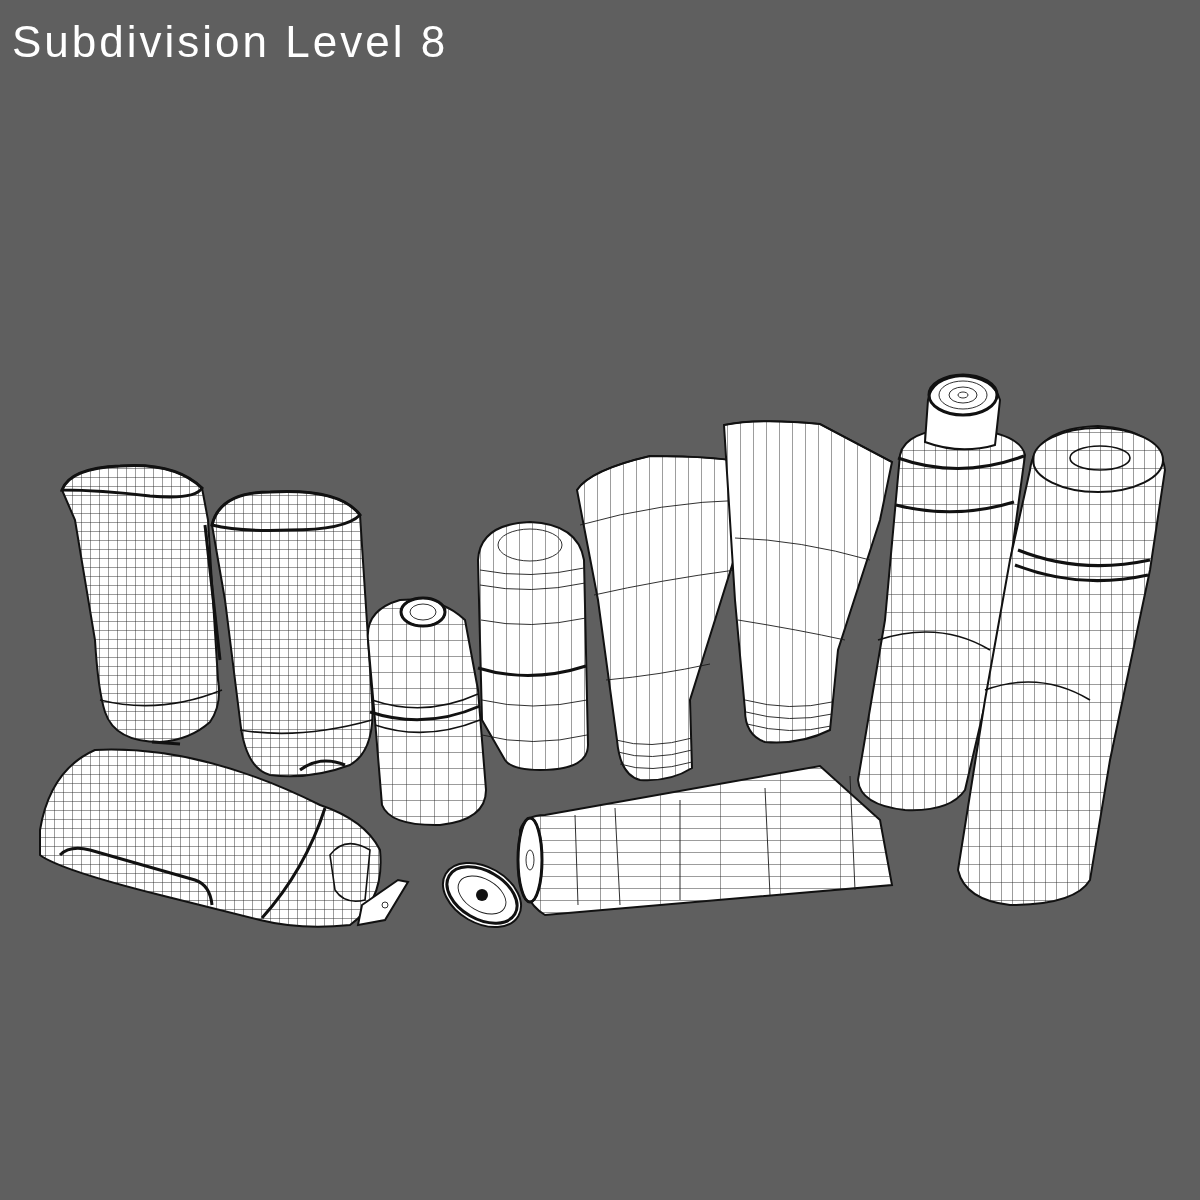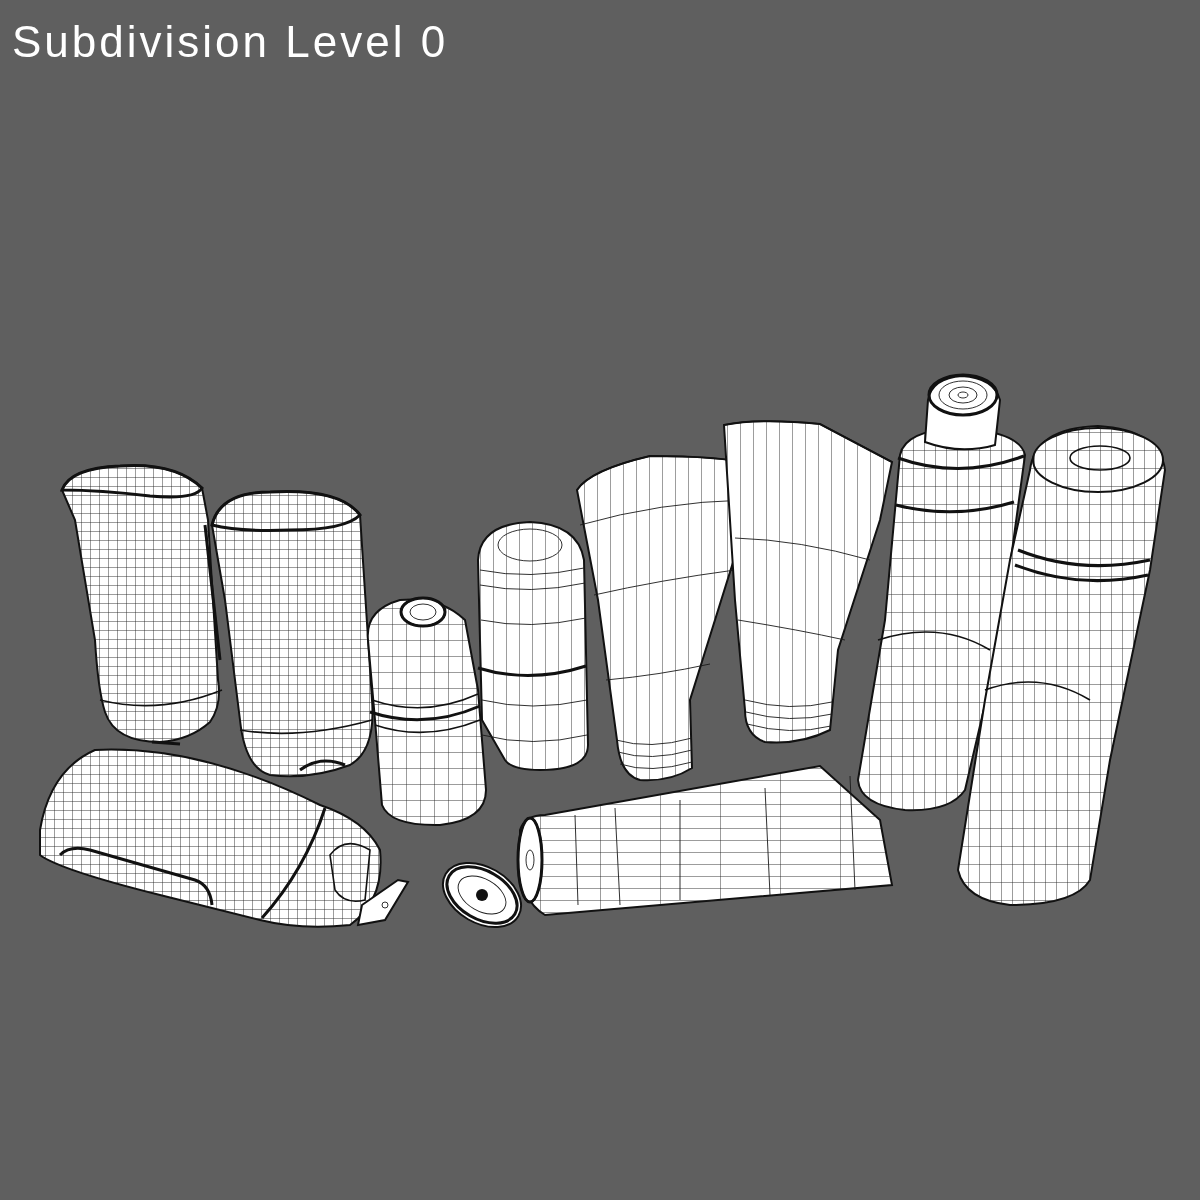--- a/index.html
+++ b/index.html
@@ -15,21 +15,21 @@
   }
   .scene { position: absolute; left: 0; top: 0; width: 1200px; height: 1200px; }
   .obj-fill { fill: #ffffff; stroke: #111; stroke-width: 2; }
   .mesh { fill: none; stroke: #1a1a1a; stroke-width: 0.9; }
   .mesh-heavy { fill: none; stroke: #111; stroke-width: 3; }
   .mesh-mid { fill: none; stroke: #111; stroke-width: 1.6; }
 </style>
 </head>
 <body>
 
-<div class="caption">Subdivision Level 0</div>
+<div class="caption">Subdivision Level 8</div>
 
 <svg class="scene" viewBox="0 0 1200 1200" xmlns="http://www.w3.org/2000/svg">
   <defs>
     <pattern id="gridDense" width="9" height="9" patternUnits="userSpaceOnUse">
       <path d="M9 0 L0 0 0 9" fill="none" stroke="#222" stroke-width="0.9"></path>
     </pattern>
     <pattern id="gridMed" width="14" height="16" patternUnits="userSpaceOnUse">
       <path d="M14 0 L0 0 0 16" fill="none" stroke="#222" stroke-width="0.9"></path>
     </pattern>
     <pattern id="gridVert" width="13" height="60" patternUnits="userSpaceOnUse">

